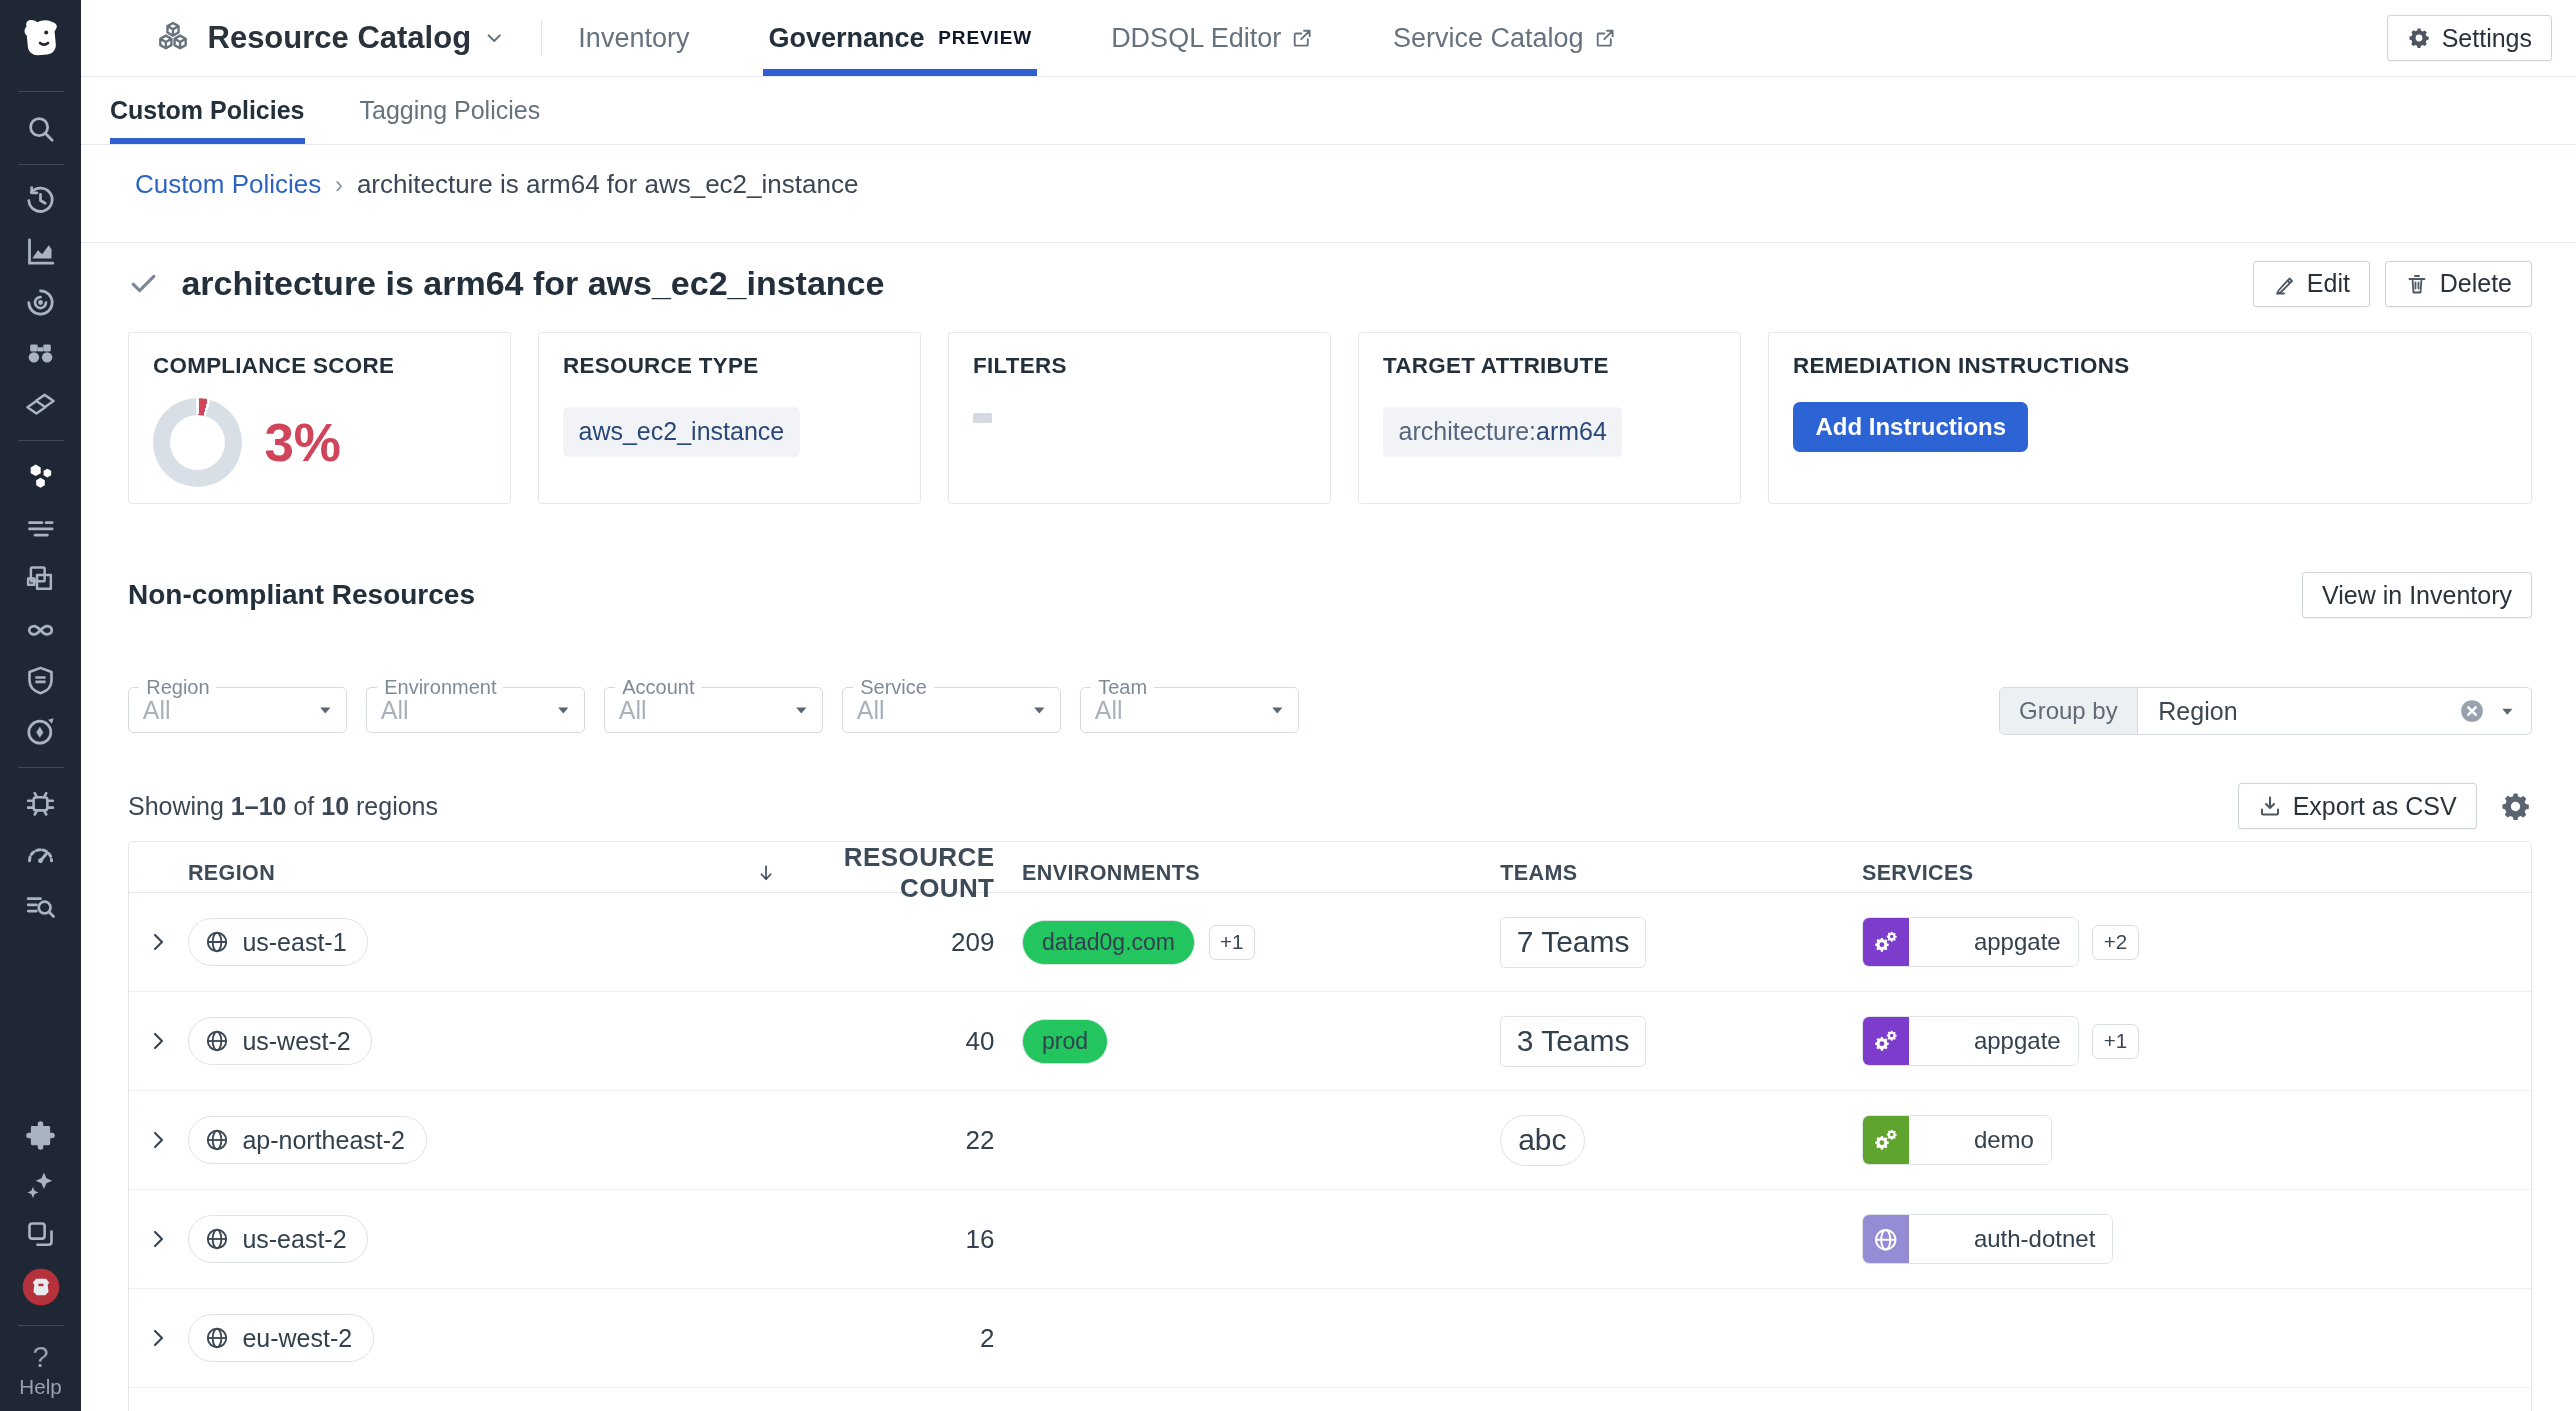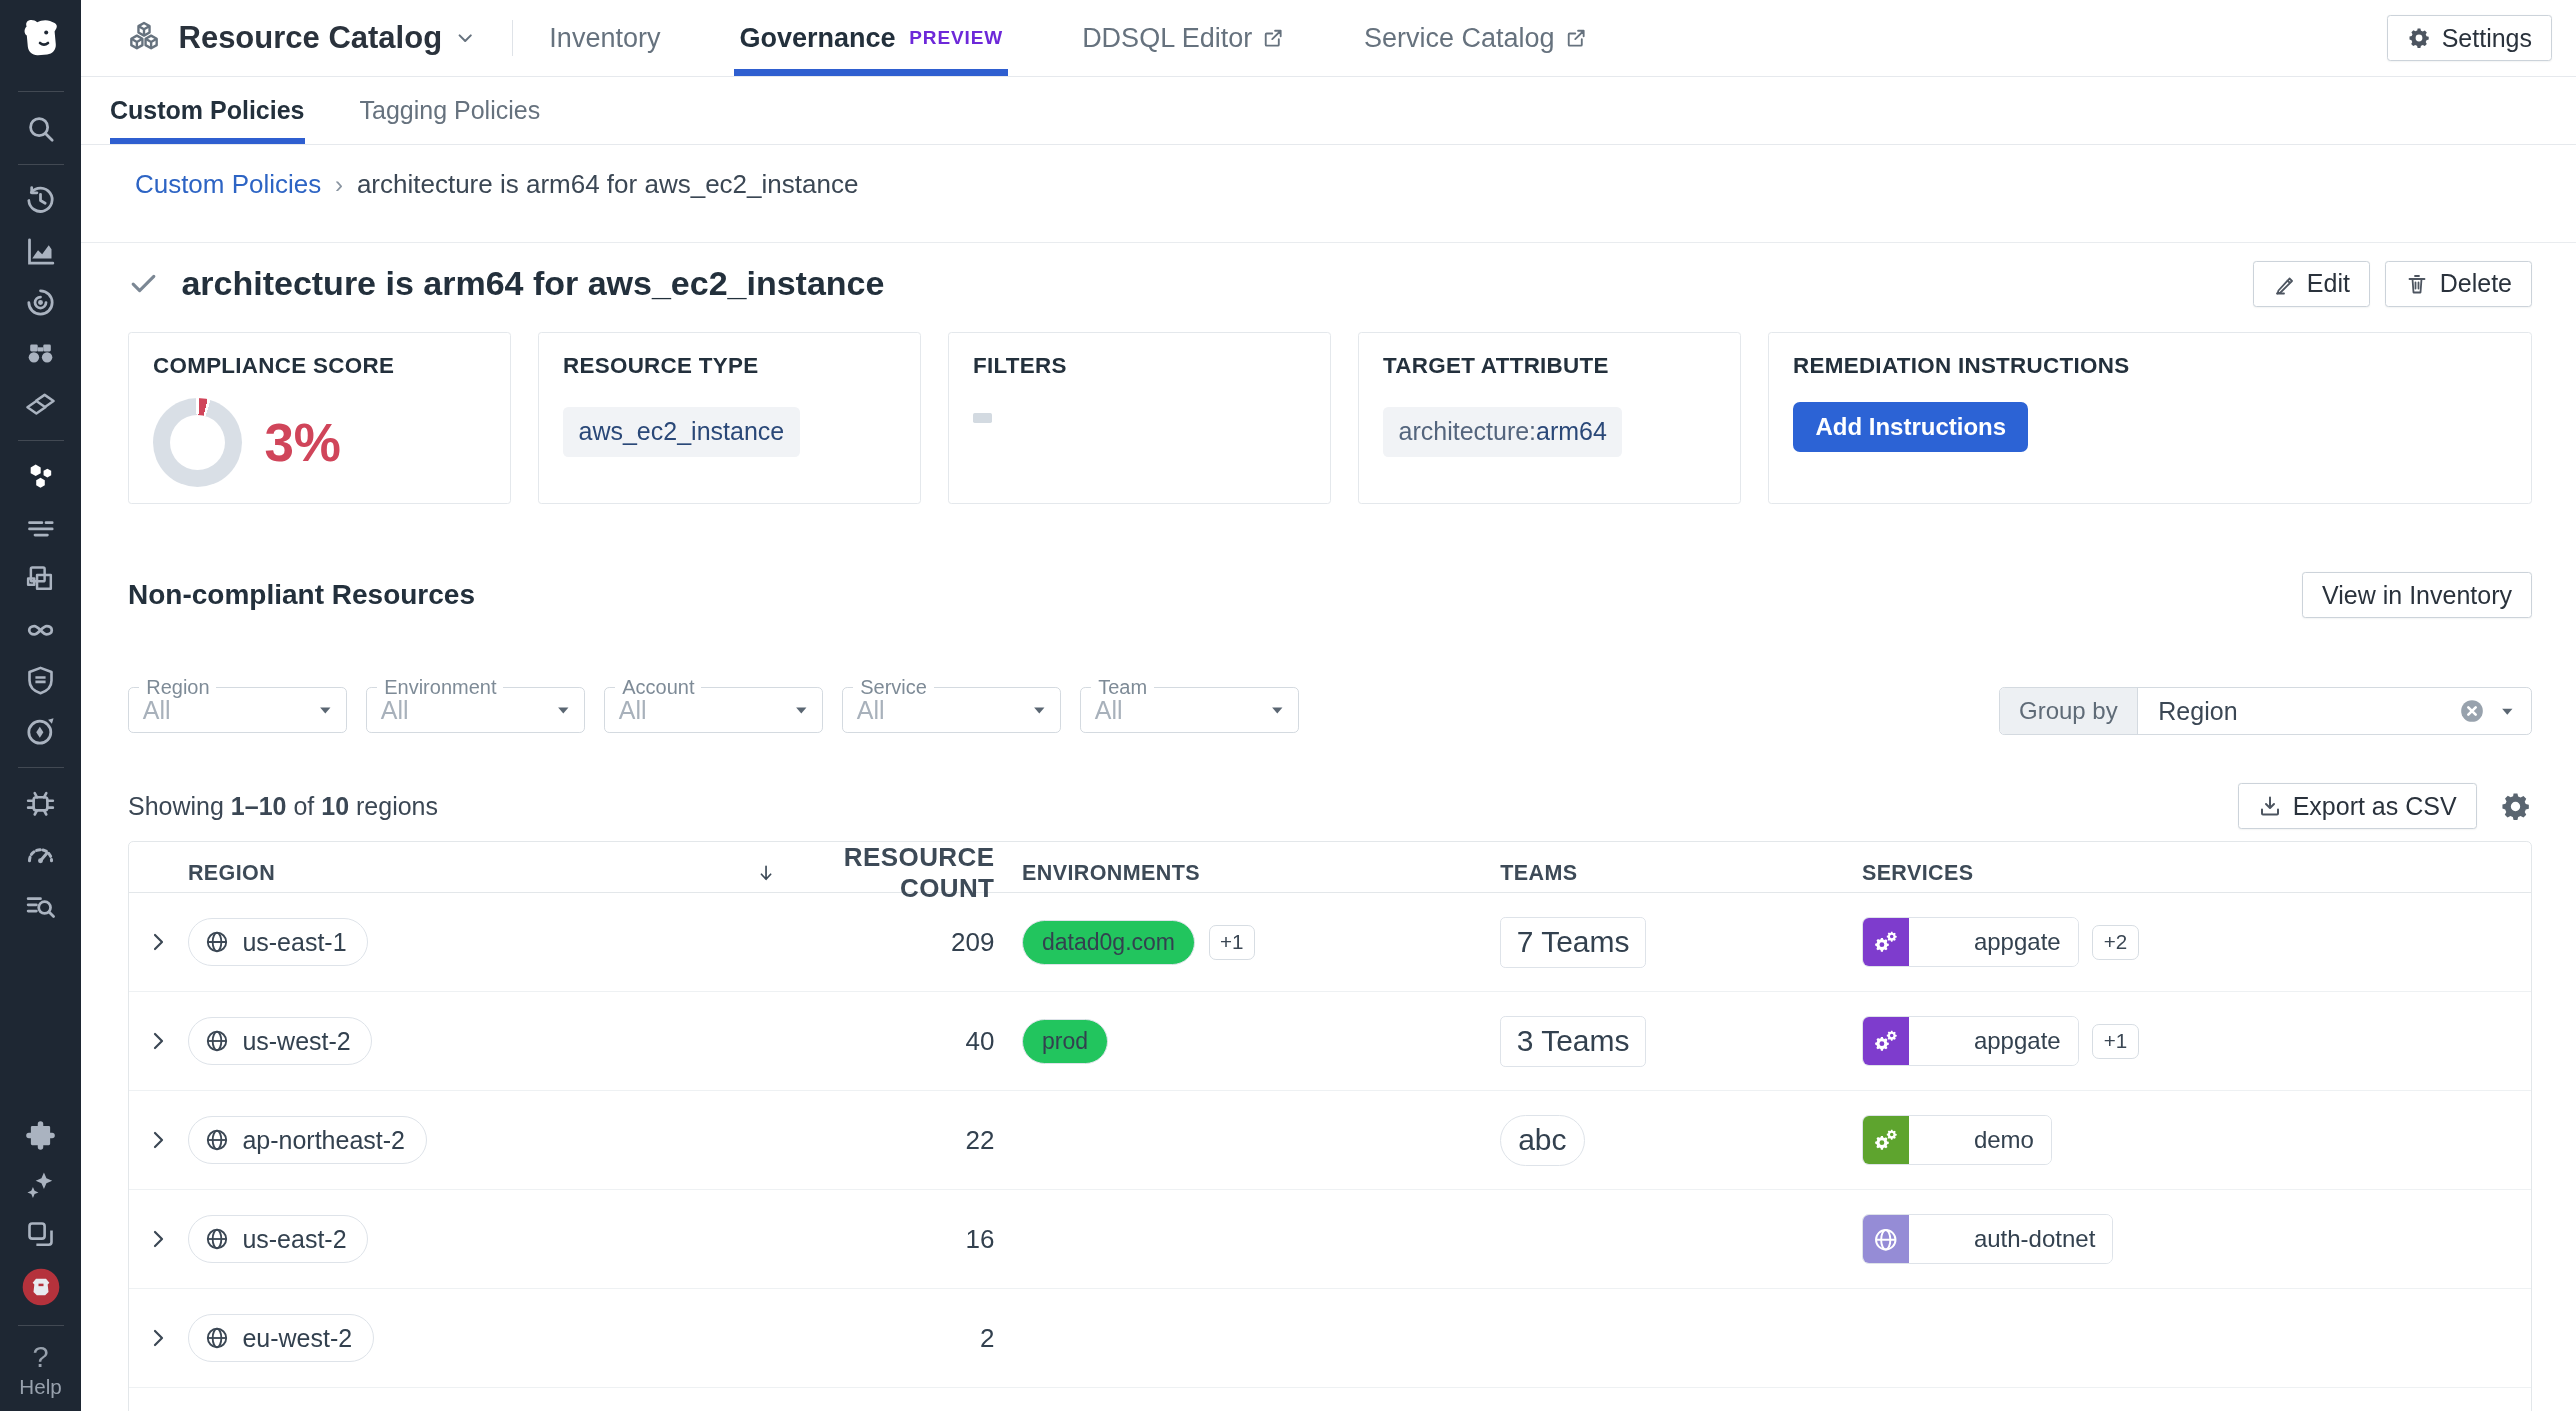--- a/index.html
+++ b/index.html
@@ -19,31 +19,31 @@
   .sb-item.active{color:#ffffff;}
   .sb-div{width:46px;height:0.9px;background:rgba(255,255,255,.16);margin:1.7px 0;}
   .sb-bottom{margin-top:auto;display:flex;flex-direction:column;align-items:center;gap:15.5px;padding-bottom:12px;width:100%;}
   .sb-avatar{width:40px;height:40px;}
   .sb-avatar svg{width:40px;height:40px;}
   .sb-help{display:flex;flex-direction:column;align-items:center;gap:3.4px;color:#98a1ad;cursor:pointer;}
   .sb-help .q{font-size:29px;line-height:29px;}
   .sb-help .t{font-size:20.6px;}
   
   .main{flex:1;display:flex;flex-direction:column;min-width:0;}
-  .tophdr{height:76px;flex:0 0 76px;border-bottom:0.9px solid #e6e9ed;display:flex;align-items:stretch;padding:0 24px 0 44px;}
+  .tophdr{height:76px;flex:0 0 76px;border-bottom:0.9px solid #e6e9ed;display:flex;align-items:stretch;padding:0 24px 0 73px;}
   .hdr-left{display:flex;align-items:center;cursor:pointer;}
   .hdr-left svg.cubes{width:38px;height:38px;color:#66727e;}
   .app-title{font-size:31px;font-weight:700;color:#2a323c;margin-left:15.5px;}
   .hdr-left .chev{width:22.4px;height:22.4px;color:#66727e;margin-left:12px;}
   .hdr-vdiv{width:0.9px;background:#dfe3e8;height:36px;align-self:center;margin:0 36px;}
   .hdr-nav{display:flex;align-items:stretch;gap:79px;}
   .nav-item{display:flex;align-items:center;position:relative;font-size:27px;color:#66727e;cursor:pointer;gap:10.3px;}
   .nav-item.active{color:#23303c;font-weight:600;}
   .nav-item.active::after{content:"";position:absolute;left:-5.2px;right:-5.2px;bottom:0;height:6.9px;background:#2f5fd0;}
-  .nav-badge{font-size:19px;font-weight:800;letter-spacing:0.9px;color:#6d28d9;margin-left:3.4px;}
+  .nav-badge{font-size:19px;font-weight:800;letter-spacing:0.9px;color:#0f172a;margin-left:3.4px;}
   .nav-item svg.ext{width:22.4px;height:22.4px;color:#66727e;}
   .btn{display:inline-flex;align-items:center;gap:10.3px;background:#fff;border:0.9px solid #ccd3da;border-radius:3.4px;
        font-size:25px;color:#2a323c;padding:0 19px;height:46px;cursor:pointer;font-family:inherit;box-shadow:0 0.9px 1.7px rgba(20,30,40,.05);}
   .btn svg{width:24px;height:24px;color:#4d5560;}
   .hdr-settings{margin-left:auto;align-self:center;}
   
   .tabsbar{height:67px;flex:0 0 67px;border-bottom:0.9px solid #e6e9ed;display:flex;align-items:stretch;gap:55px;padding-left:29px;}
   .tab{display:flex;align-items:center;font-size:25px;color:#66727e;position:relative;cursor:pointer;}
   .tab.active{color:#23303c;font-weight:700;}
   .tab.active::after{content:"";position:absolute;left:0;right:0;bottom:0;height:6px;background:#2f5fd0;}

